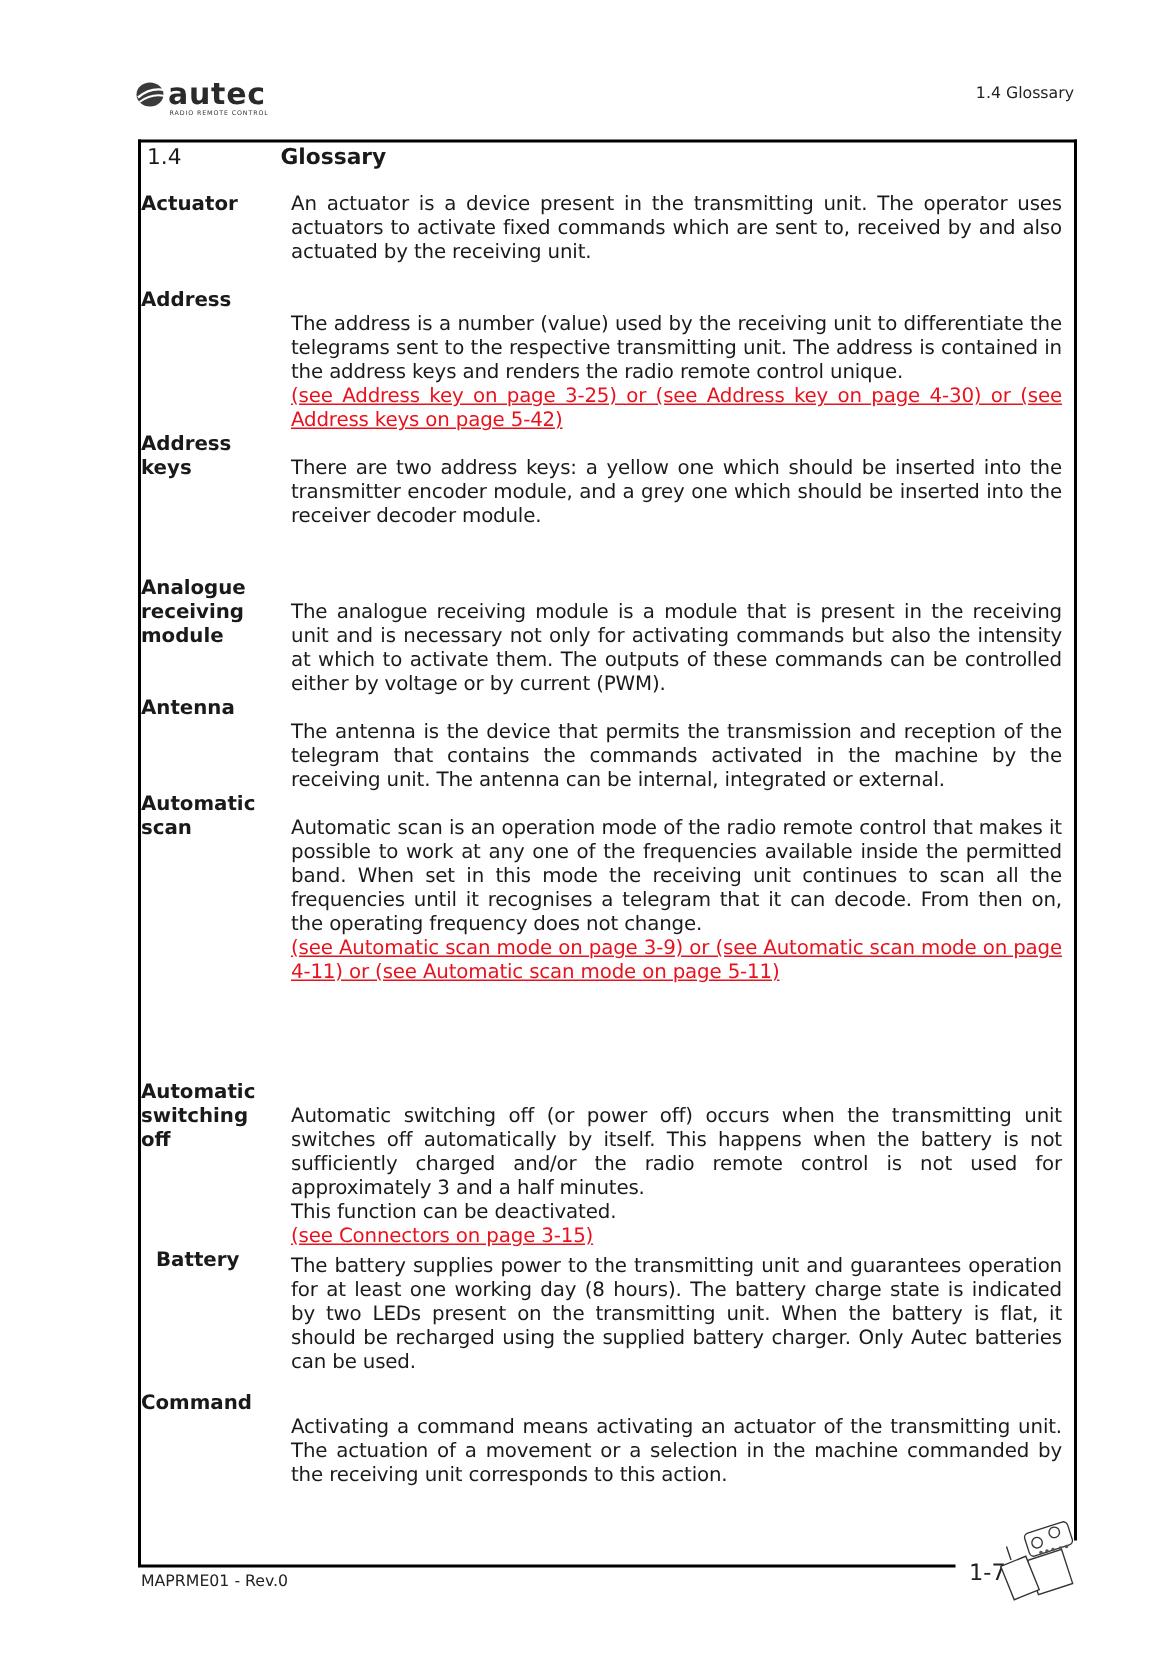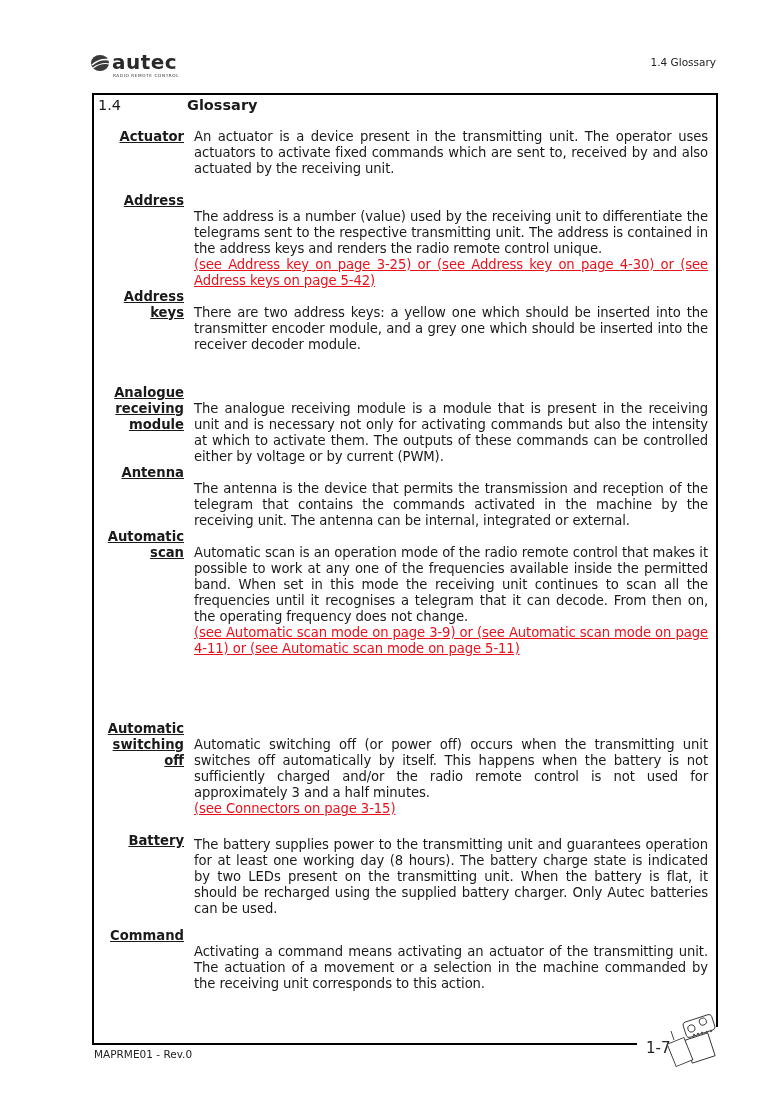--- a/index.html
+++ b/index.html
@@ -13,22 +13,22 @@
   .frame-top { position: absolute; left: 92px; top: 93px; width: 626px; height: 0; border-top: 2px solid #000; }
   .frame-left { position: absolute; left: 92px; top: 93px; width: 0; height: 951px; border-left: 2px solid #000; }
   .frame-right { position: absolute; left: 716px; top: 93px; width: 0; height: 934px; border-left: 2px solid #000; }
   .frame-bottom { position: absolute; left: 92px; top: 1043px; width: 545px; height: 0; border-top: 2px solid #000; }
 
   .sec-num { position: absolute; left: 98px; top: 97px; font-weight: normal; font-size: 14.5px; }
   .sec-title { position: absolute; left: 187px; top: 97px; font-weight: bold; font-size: 14.5px; }
 
   .entry { position: absolute; left: 94px; width: 620px; }
   .term {
-    position: absolute; left: 0; width: 90px; text-align: right;
-    font-weight: bold; font-size: 13.2px; line-height: 16px; text-decoration: underline;
+    position: absolute; left: 0; width: 90px; text-align: left;
+    font-weight: bold; font-size: 13.2px; line-height: 16px;
   }
   .def {
     position: absolute; left: 100px; width: 514px;
     font-size: 13.2px; line-height: 16px; text-align: justify; letter-spacing: -0.1px;
   }
   .def p { margin: 0; }
   .ref { color: #e8121d; text-decoration: underline; }
 
   .page-num { position: absolute; left: 646px; top: 1039px; font-size: 15px; color: #222; }
   .devices-icon { position: absolute; left: 664px; top: 1014px; width: 62px; height: 60px; }
@@ -99,26 +99,27 @@
   <div class="def" style="top:16px;">
     <p>Automatic scan is an operation mode of the radio remote control that makes it possible to work at any one of the frequencies available inside the permitted band.  When set in this mode the receiving unit continues to scan all the frequencies until it recognises a telegram that it can decode. From then on, the operating frequency does not change.</p>
     <p class="ref"> (see Automatic scan mode on page 3-9) or (see Automatic scan mode on page 4-11) or (see Automatic scan mode on page 5-11)</p>
   </div>
 </div>
 
 <div class="entry" style="top:721px;">
   <div class="term" style="top:0;">Automatic<br>switching<br>off</div>
   <div class="def" style="top:16px;">
     <p>Automatic switching off (or power off) occurs when the transmitting unit switches off automatically by itself.  This happens when the battery is not sufficiently charged and/or the radio remote control is not used for approximately 3 and a half minutes.</p>
+    <p>This function can be deactivated.</p>
     <p class="ref"> (see Connectors on page 3-15)</p>
   </div>
 </div>
 
 <div class="entry" style="top:833px;">
-  <div class="term" style="top:0;">Battery</div>
+  <div class="term" style="top:0;padding-left:10px;">Battery</div>
   <div class="def" style="top:4px;">
     <p>The battery supplies power to the transmitting unit and guarantees operation for at least one working day (8 hours).  The battery charge state is indicated by two LEDs present on the transmitting unit.  When the battery is flat, it should be recharged using the supplied battery charger.  Only Autec batteries can be used.</p>
   </div>
 </div>
 
 <div class="entry" style="top:928px;">
   <div class="term" style="top:0;">Command</div>
   <div class="def" style="top:16px;">
     <p>Activating a command means activating an actuator of the transmitting unit. The actuation of a movement or a selection in the machine commanded by the receiving unit corresponds to this action.</p>
   </div>

